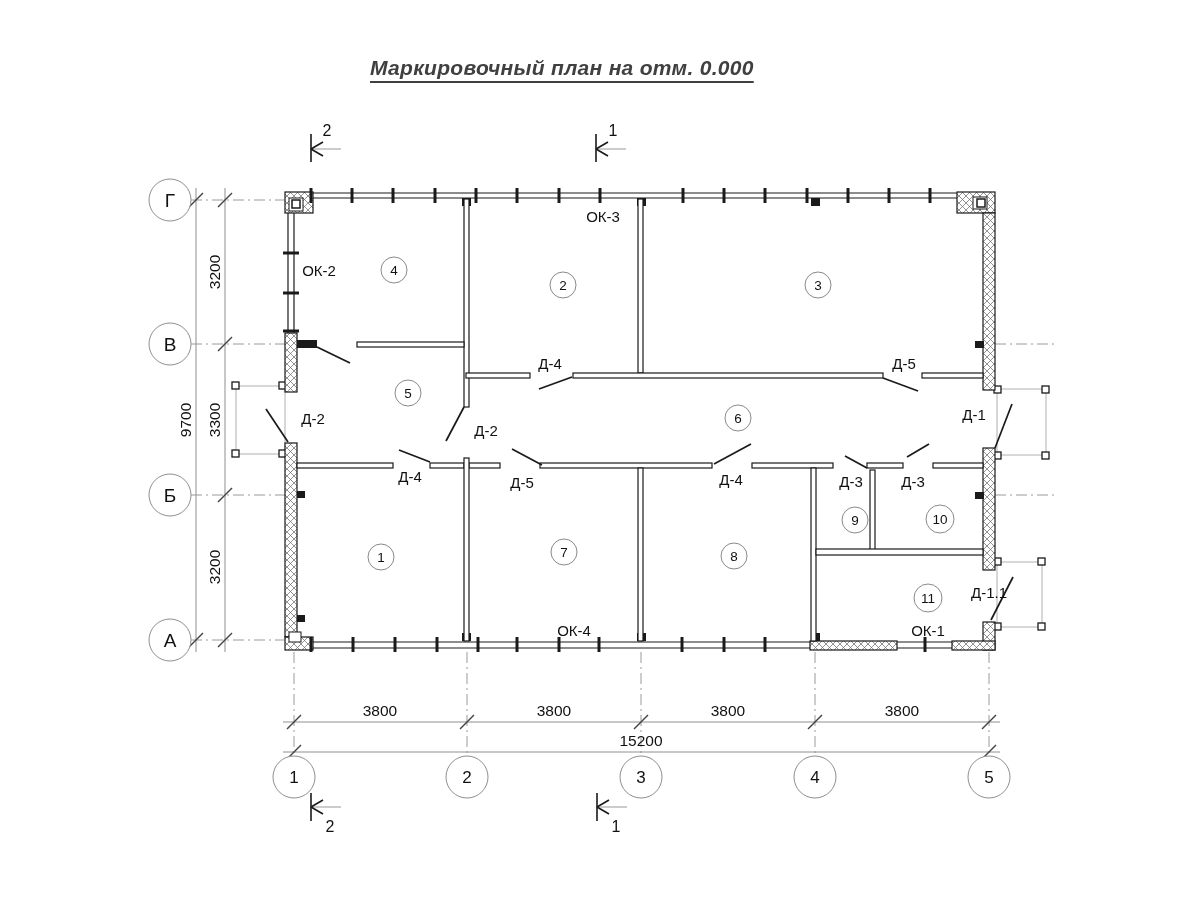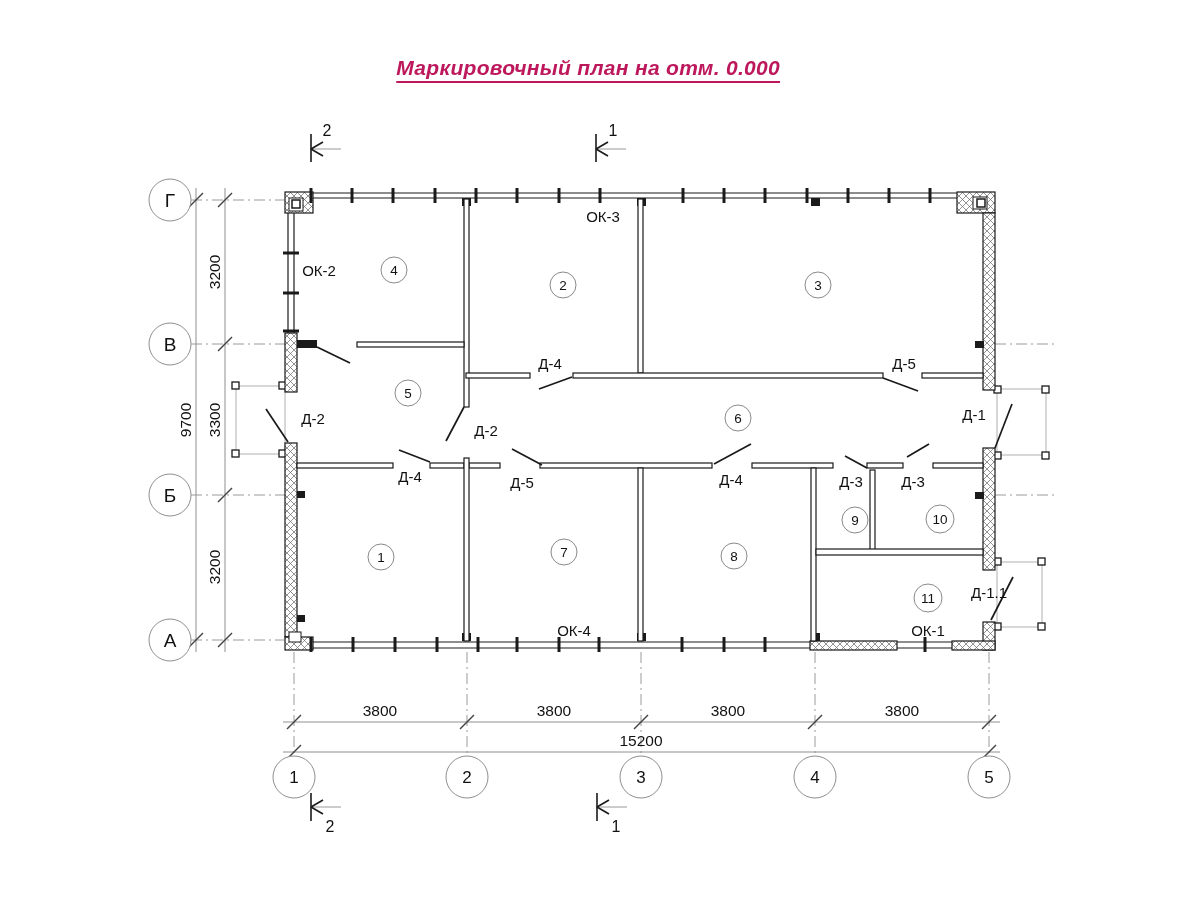--- a/index.html
+++ b/index.html
@@ -1,20 +1,20 @@
 <!DOCTYPE html>
 <html><head>
 <meta charset="utf-8">
 <style>
   html,body{margin:0;padding:0;background:#fff;}
   .canvas{position:relative;width:1200px;height:900px;background:#fff;overflow:hidden;
           font-family:"Liberation Sans",sans-serif;}
   .canvas svg{position:absolute;left:0;top:0;}
-  .drawing-title{position:absolute;left:370px;top:56px;width:410px;text-align:right;
-          font-size:21px;font-style:italic;font-weight:bold;color:#be185d;
+  .drawing-title{position:absolute;left:370px;top:56px;width:410px;text-align:left;
+          font-size:21px;font-style:italic;font-weight:bold;color:#404040;
           text-decoration:underline;text-underline-offset:6px;letter-spacing:.3px;}
   text{fill:#111;}
   .lbl{font-size:15px;}
   .room-num{font-size:13.5px;}
   .dim-num{font-size:15.5px;}
   .axis-letter{font-size:19px;}
   .axis-num{font-size:17px;}
   .sect-num{font-size:16px;}
 </style>
 </head>

